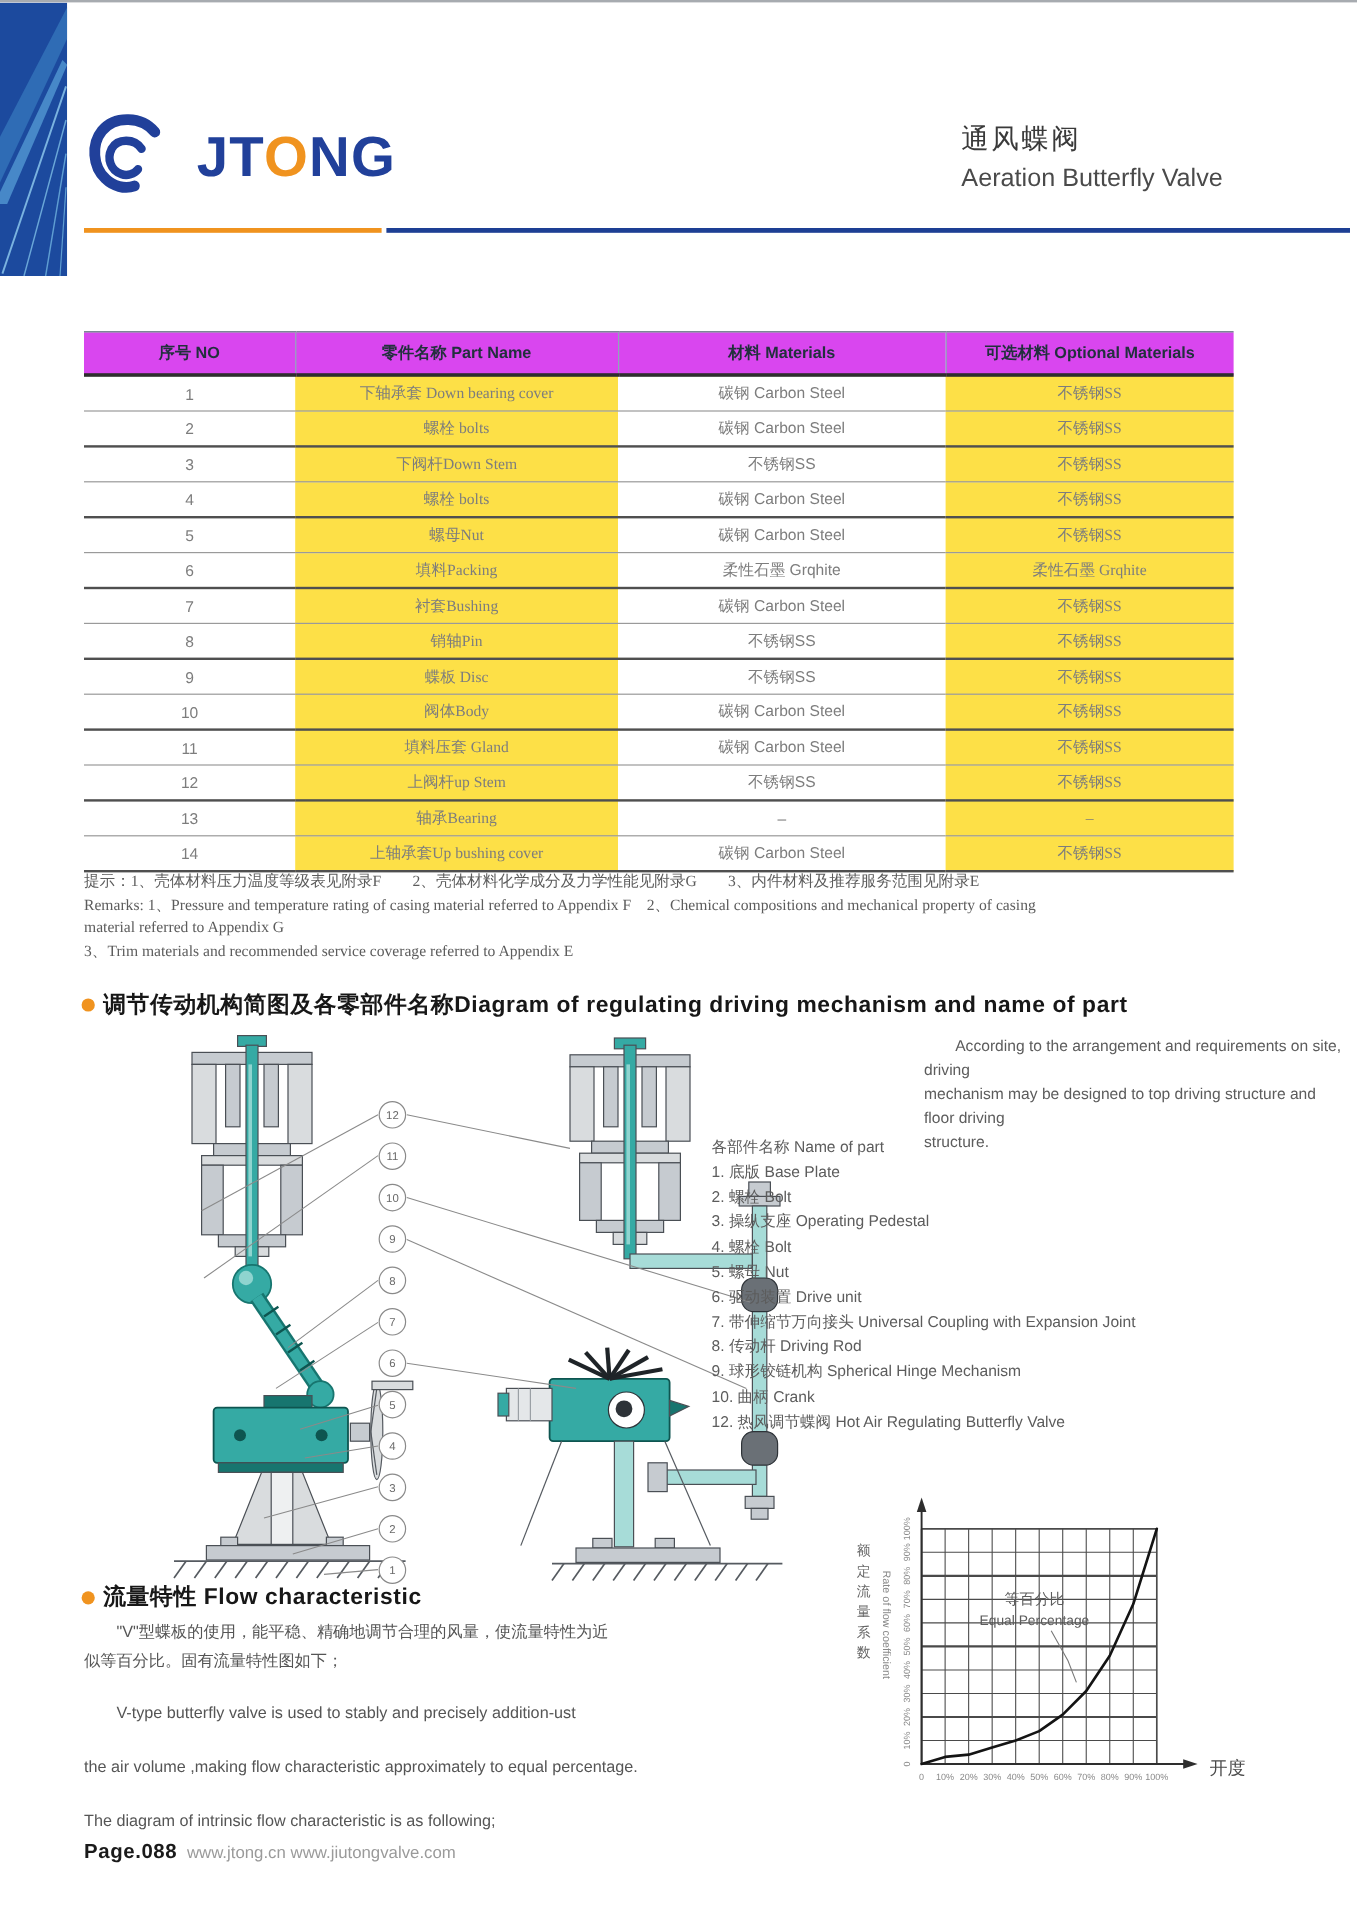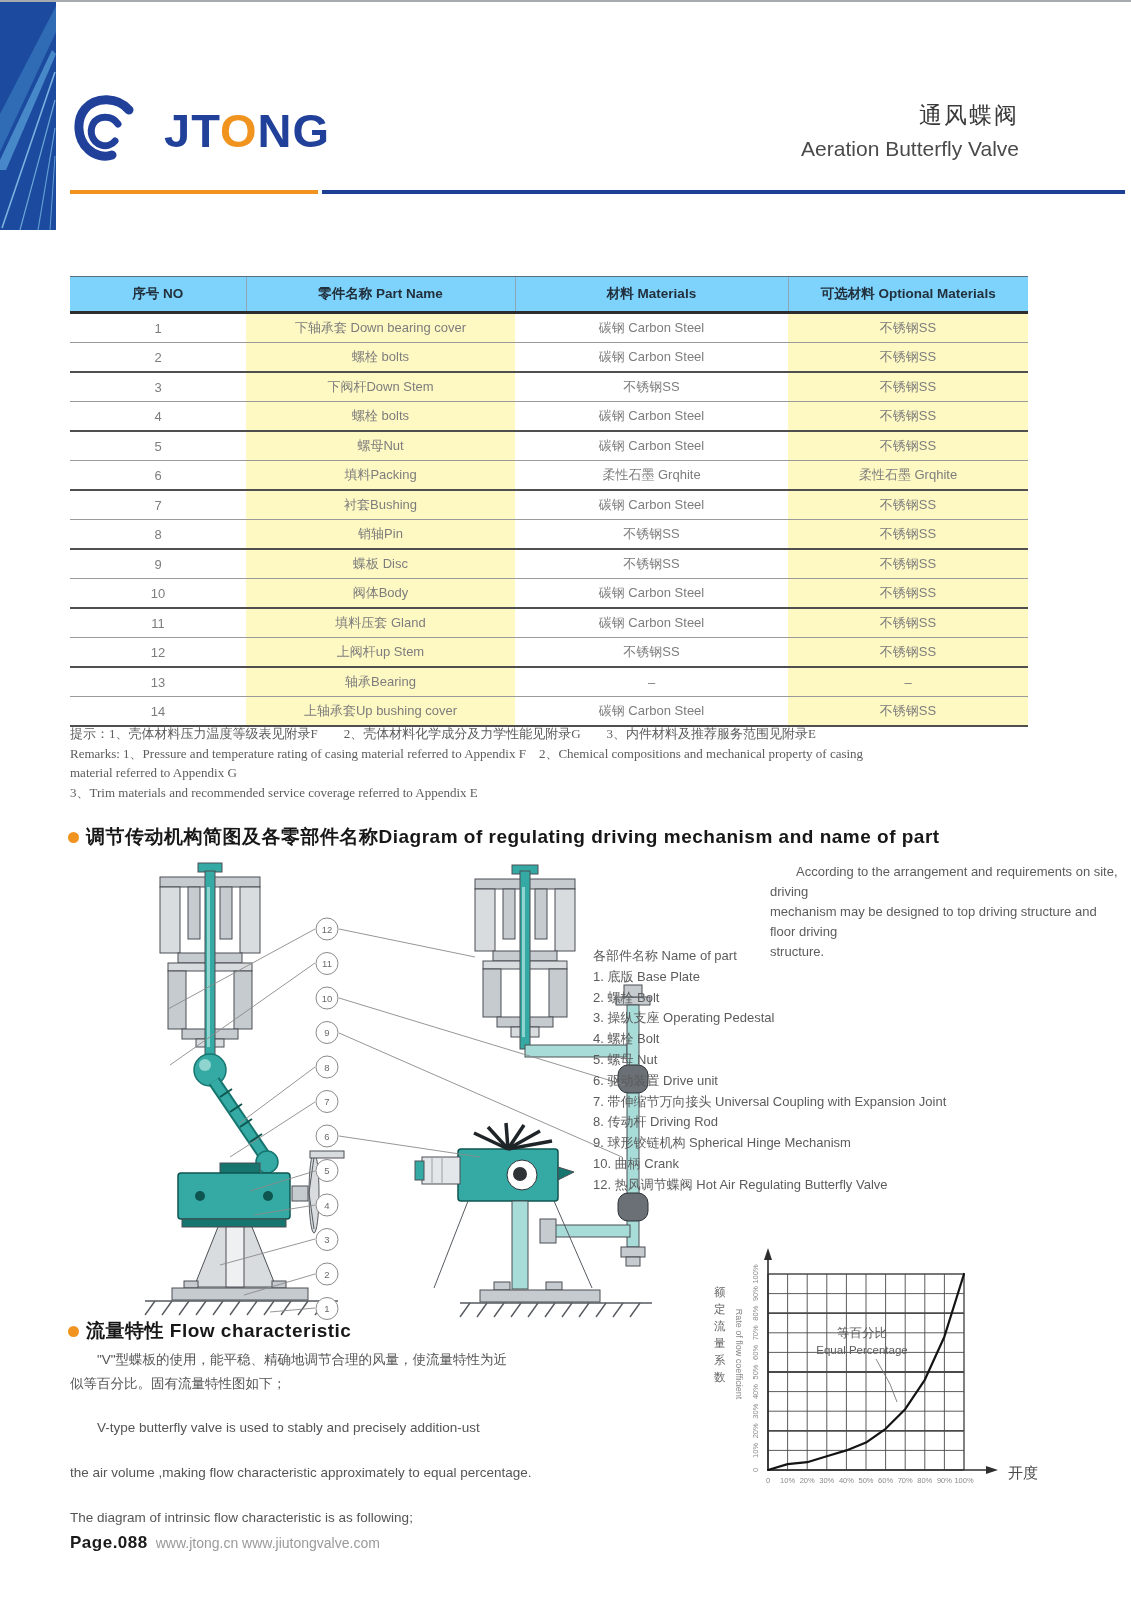--- a/index.html
+++ b/index.html
@@ -7,43 +7,43 @@
     position:relative;width:1131px;height:1600px;margin:0 auto;
     background:#ffffff;overflow:hidden;
     border-top:2px solid #a7abb0;
     font-family:"Liberation Sans","DejaVu Sans",sans-serif;
     color:#333;
   }
   
   .logo-wrap{position:absolute;left:74px;top:92px;display:flex;align-items:center;}
   .brand-text{font-size:47px;font-weight:900;letter-spacing:1px;color:#21409a;line-height:1;margin-left:26px;}
   .brand-text .o{color:#f0931f;}
-  .hdr-titles{position:absolute;right:112px;top:98px;text-align:right;}
+  .hdr-titles{position:absolute;right:112px;top:98px;}
   .hdr-zh{font-size:23px;color:#3a3a3a;letter-spacing:2px;}
   .hdr-en{font-size:21px;color:#4a4a4a;margin-top:6px;}
   .divider{position:absolute;top:188px;height:4px;}
   .divider.orange{left:70px;width:248px;background:#f0931f;}
   .divider.navy{left:322px;width:803px;background:#1d3f94;}
   
   .sec-title{position:absolute;font-size:19px;font-weight:bold;color:#171717;letter-spacing:.5px;}
   .sec-title .dot{display:inline-block;width:11px;height:11px;border-radius:50%;background:#f0931f;margin-right:7px;}
   
   #materials-table{position:absolute;left:70px;top:274px;width:958px;border-collapse:collapse;table-layout:fixed;}
   #materials-table th{
-    background:#7dd3fc;font-size:13.5px;font-weight:bold;color:#22303d;
+    background:#d946ef;font-size:13.5px;font-weight:bold;color:#22303d;
     height:32px;border-top:1px solid #5b6c7c;border-bottom:3px solid #2e2e2e;
     border-left:1px solid #8fa6b8;
   }
   #materials-table th:first-child{border-left:none;}
   #materials-table td{
     font-size:13px;color:#7d7d7d;text-align:center;height:28px;padding:0 4px;
     border-bottom:1px solid #9a9a9a;background:#ffffff;
   }
   #materials-table tr.dark-sep td{border-bottom:2px solid #4f4f4f;}
-  #materials-table td.shade{background:#fef9c3;}
+  #materials-table td.shade{background:#fde047;font-family:Liberation Serif, serif;}
   #materials-table col.c1{width:176px}#materials-table col.c2{width:269px}
   #materials-table col.c3{width:273px}#materials-table col.c4{width:240px}
   
   #remarks{position:absolute;left:70px;top:722px;width:960px;font-size:13px;color:#5c5c5c;line-height:19.5px;font-family:Liberation Serif, serif;}
   
   #diagram-intro{position:absolute;left:770px;top:860px;width:350px;font-size:13px;color:#5c5c5c;line-height:20px;}
   #diagram-intro .zh{text-indent:2em;}
   #parts-list{position:absolute;left:593px;top:944px;width:430px;font-size:13px;color:#5c5c5c;line-height:20.8px;}
   
   #flow-para{position:absolute;left:70px;top:1346px;width:560px;font-size:13.5px;color:#555;}

